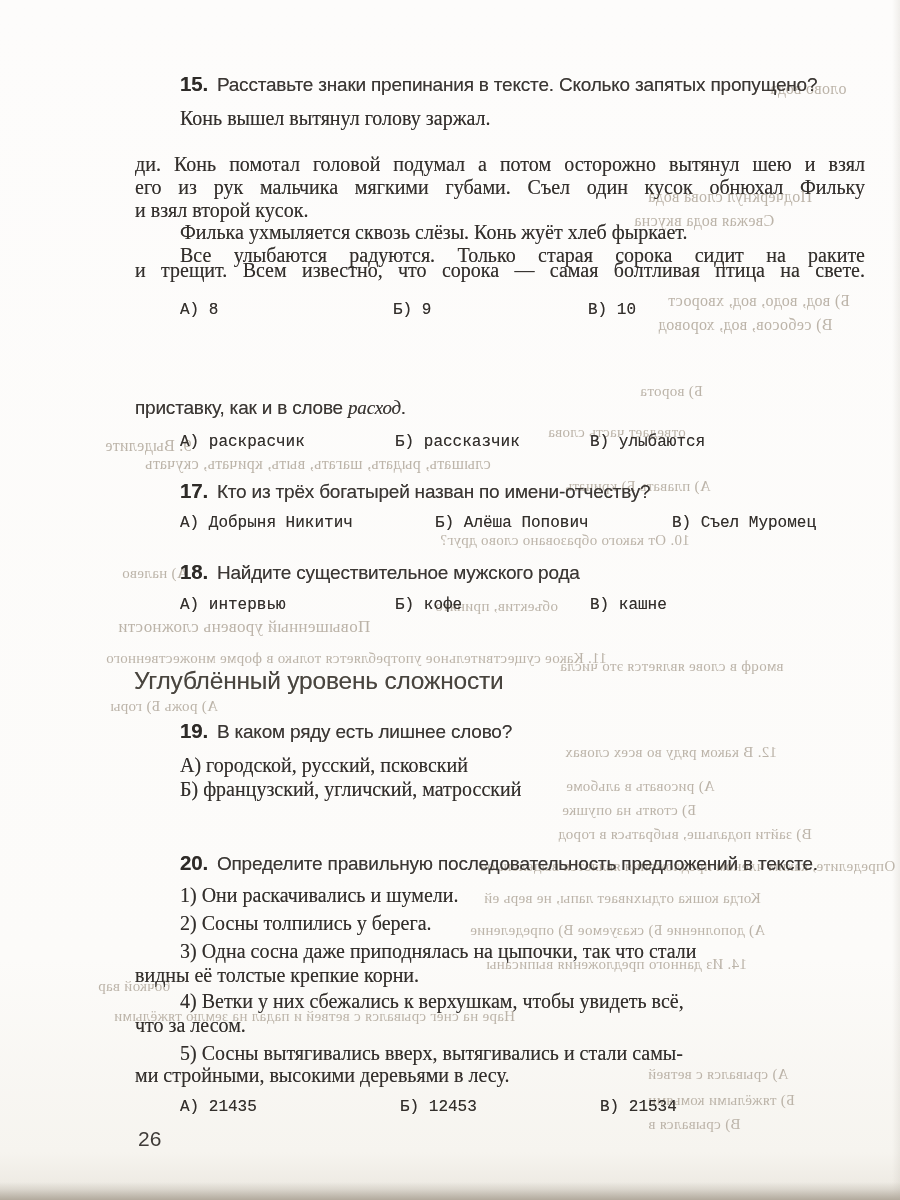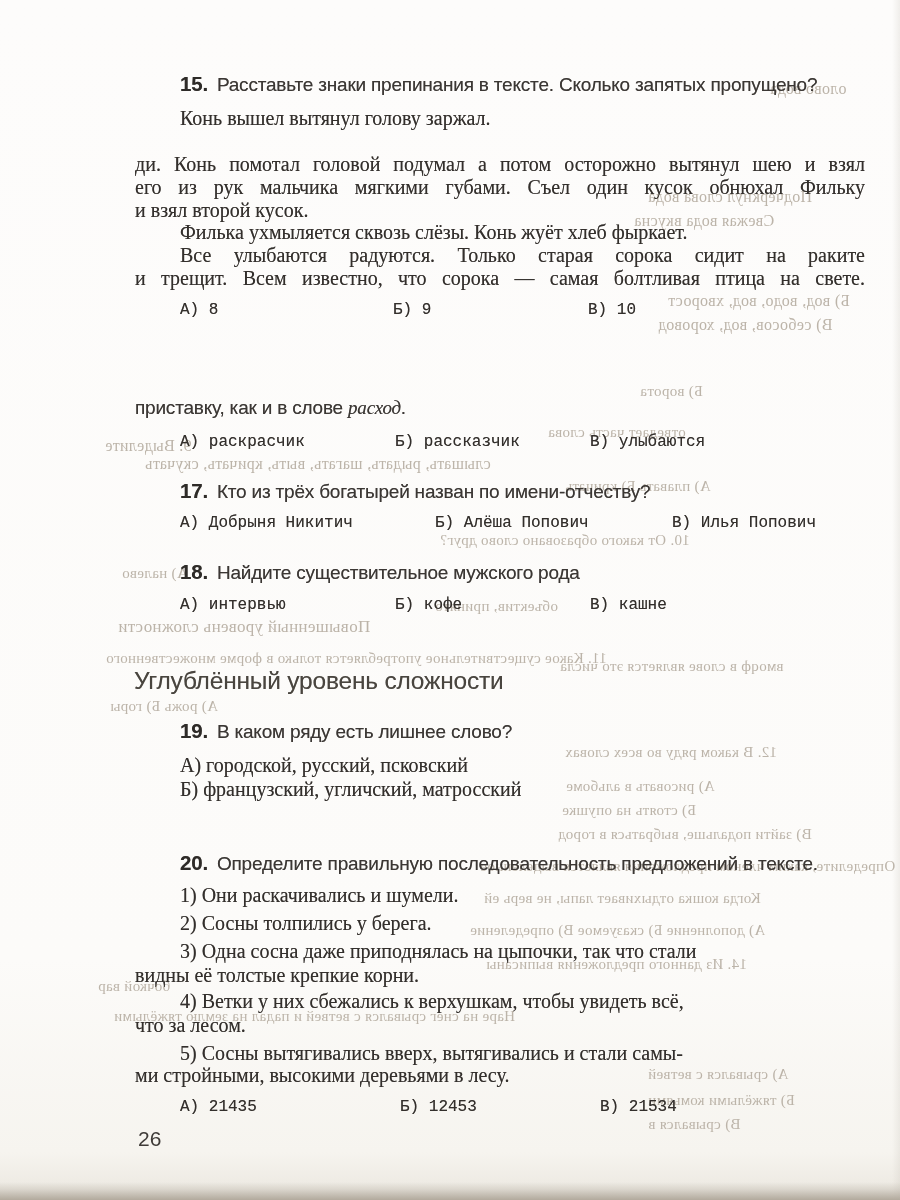--- a/index.html
+++ b/index.html
@@ -96,38 +96,38 @@
 
   <div class="line sans indent" style="top:72px">
     <span class="qnum">15.</span><span>Расставьте знаки препинания в тексте. Сколько запятых пропущено?</span>
   </div>
   <div class="line serif indent" style="top:106px">Конь вышел вытянул голову заржал.</div>
   <div class="line serif stretch" style="top:152px">ди. Конь помотал головой подумал а потом осторожно вытянул шею и взял</div>
   <div class="line serif stretch" style="top:175px">его из рук мальчика мягкими губами. Съел один кусок обнюхал Фильку</div>
   <div class="line serif" style="top:198px">и взял второй кусок.</div>
   <div class="line serif indent" style="top:220px">Филька ухмыляется сквозь слёзы. Конь жуёт хлеб фыркает.</div>
   <div class="line serif indent stretch" style="top:243px">Все улыбаются радуются. Только старая сорока сидит на раките</div>
-  <div class="line serif stretch" style="top:266px">и трещит. Всем известно, что сорока — самая болтливая птица на свете.</div>
+  <div class="line serif stretch" style="top:258px">и трещит. Всем известно, что сорока — самая болтливая птица на свете.</div>
   <span class="opt" style="top:298px;left:180px">А) 8</span>
   <span class="opt" style="top:298px;left:393px">Б) 9</span>
   <span class="opt" style="top:298px;left:588px">В) 10</span>
 
   <div class="line sans" style="top:396px">
     <span>приставку, как и в слове </span><span class="it">расход</span><span>.</span>
   </div>
   <span class="opt" style="top:430px;left:180px">А) раскрасчик</span>
   <span class="opt" style="top:430px;left:395px">Б) рассказчик</span>
   <span class="opt" style="top:430px;left:590px">В) улыбаются</span>
 
   <div class="line sans indent" style="top:479px">
     <span class="qnum">17.</span><span>Кто из трёх богатырей назван по имени-отчеству?</span>
   </div>
   <span class="opt" style="top:511px;left:180px">А) Добрыня Никитич</span>
   <span class="opt" style="top:511px;left:435px">Б) Алёша Попович</span>
-  <span class="opt" style="top:511px;left:672px">В) Илья Попович</span>
+  <span class="opt" style="top:511px;left:672px">В) Съел Муромец</span>
 
   <div class="line sans indent" style="top:560px">
     <span class="qnum">18.</span><span>Найдите существительное мужского рода</span>
   </div>
   <span class="opt" style="top:593px;left:180px">А) интервью</span>
   <span class="opt" style="top:593px;left:395px">Б) кофе</span>
   <span class="opt" style="top:593px;left:590px">В) кашне</span>
 
   <div class="hdr" style="top:666px">Углублённый уровень сложности</div>
 

